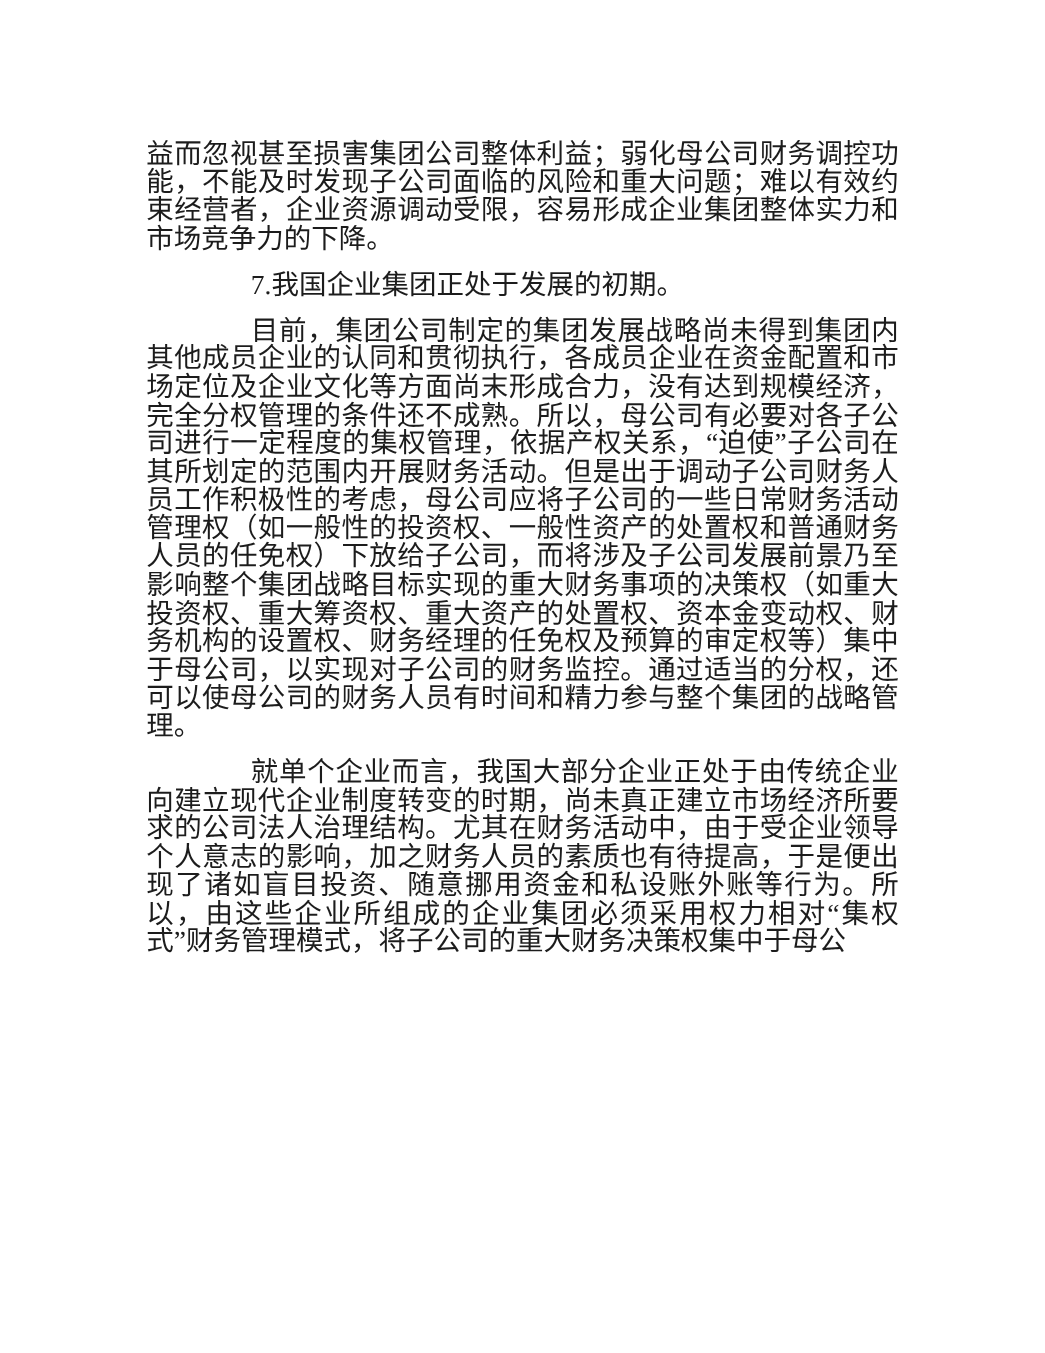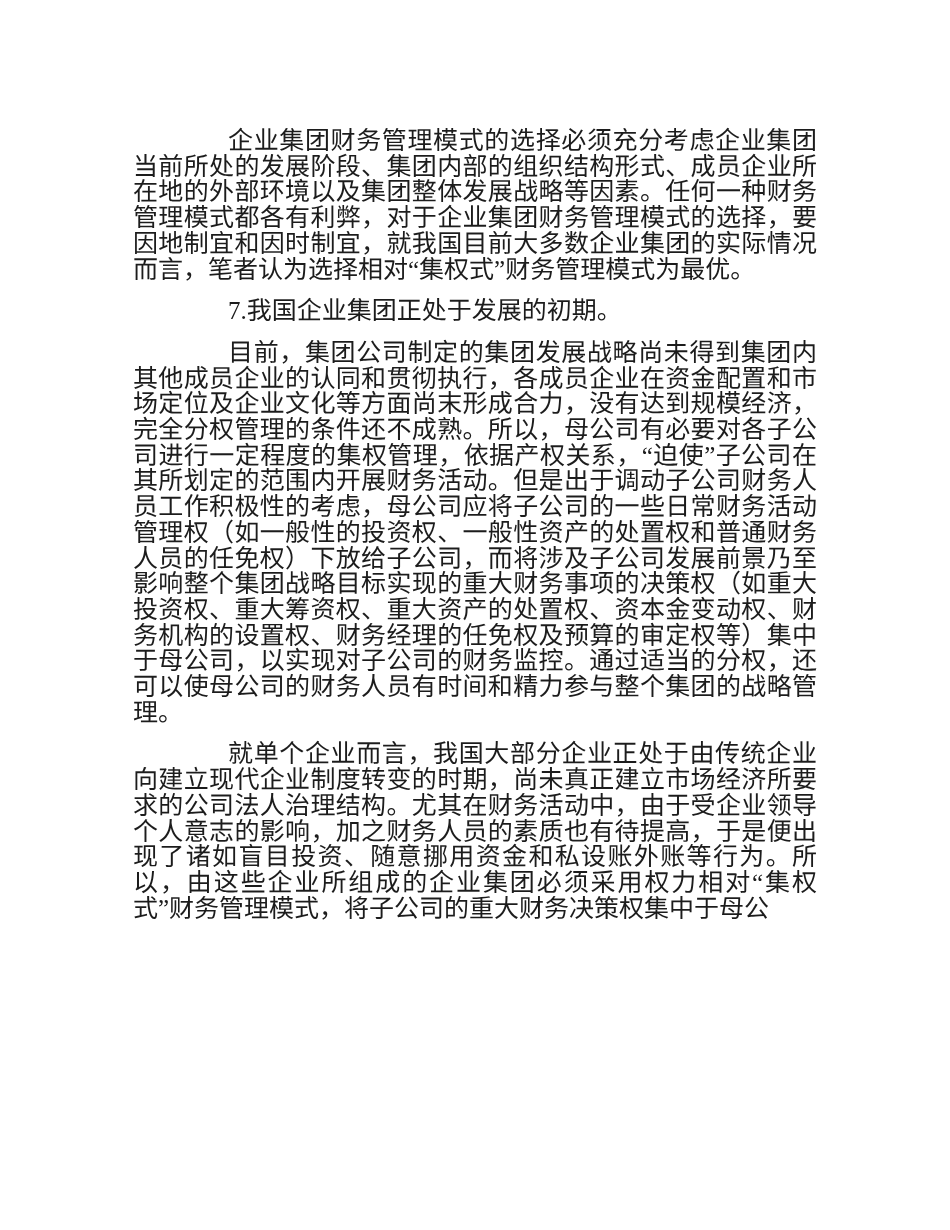--- a/index.html
+++ b/index.html
@@ -42,23 +42,23 @@
   .block:last-child {
     margin-bottom: 16px;
   }
 </style>
 </head>
 <body>
 
 <div class="page">
   <div class="doc-body">
 
+    <p class="block no-indent">益而忽视甚至损害集团公司整体利益；弱化母公司财务调控功能，不能及时发现子公司面临的风险和重大问题；难以有效约束经营者，企业资源调动受限，容易形成企业集团整体实力和市场竞争力的下降。</p>
 
 
-    <p class="block">企业集团财务管理模式的选择必须充分考虑企业集团当前所处的发展阶段、集团内部的组织结构形式、成员企业所在地的外部环境以及集团整体发展战略等因素。任何一种财务管理模式都各有利弊，对于企业集团财务管理模式的选择，要因地制宜和因时制宜，就我国目前大多数企业集团的实际情况而言，笔者认为选择相对“集权式”财务管理模式为最优。</p>
 
     <h3 class="block">7.我国企业集团正处于发展的初期。</h3>
 
     <p class="block">目前，集团公司制定的集团发展战略尚未得到集团内其他成员企业的认同和贯彻执行，各成员企业在资金配置和市场定位及企业文化等方面尚末形成合力，没有达到规模经济，完全分权管理的条件还不成熟。所以，母公司有必要对各子公司进行一定程度的集权管理，依据产权关系，“迫使”子公司在其所划定的范围内开展财务活动。但是出于调动子公司财务人员工作积极性的考虑，母公司应将子公司的一些日常财务活动管理权（如一般性的投资权、一般性资产的处置权和普通财务人员的任免权）下放给子公司，而将涉及子公司发展前景乃至影响整个集团战略目标实现的重大财务事项的决策权（如重大投资权、重大筹资权、重大资产的处置权、资本金变动权、财务机构的设置权、财务经理的任免权及预算的审定权等）集中于母公司，以实现对子公司的财务监控。通过适当的分权，还可以使母公司的财务人员有时间和精力参与整个集团的战略管理。</p>
 
 
     <p class="block">就单个企业而言，我国大部分企业正处于由传统企业向建立现代企业制度转变的时期，尚未真正建立市场经济所要求的公司法人治理结构。尤其在财务活动中，由于受企业领导个人意志的影响，加之财务人员的素质也有待提高，于是便出现了诸如盲目投资、随意挪用资金和私设账外账等行为。所以，由这些企业所组成的企业集团必须采用权力相对“集权式”财务管理模式，将子公司的重大财务决策权集中于母公</p>
 
   </div>
 </div>

